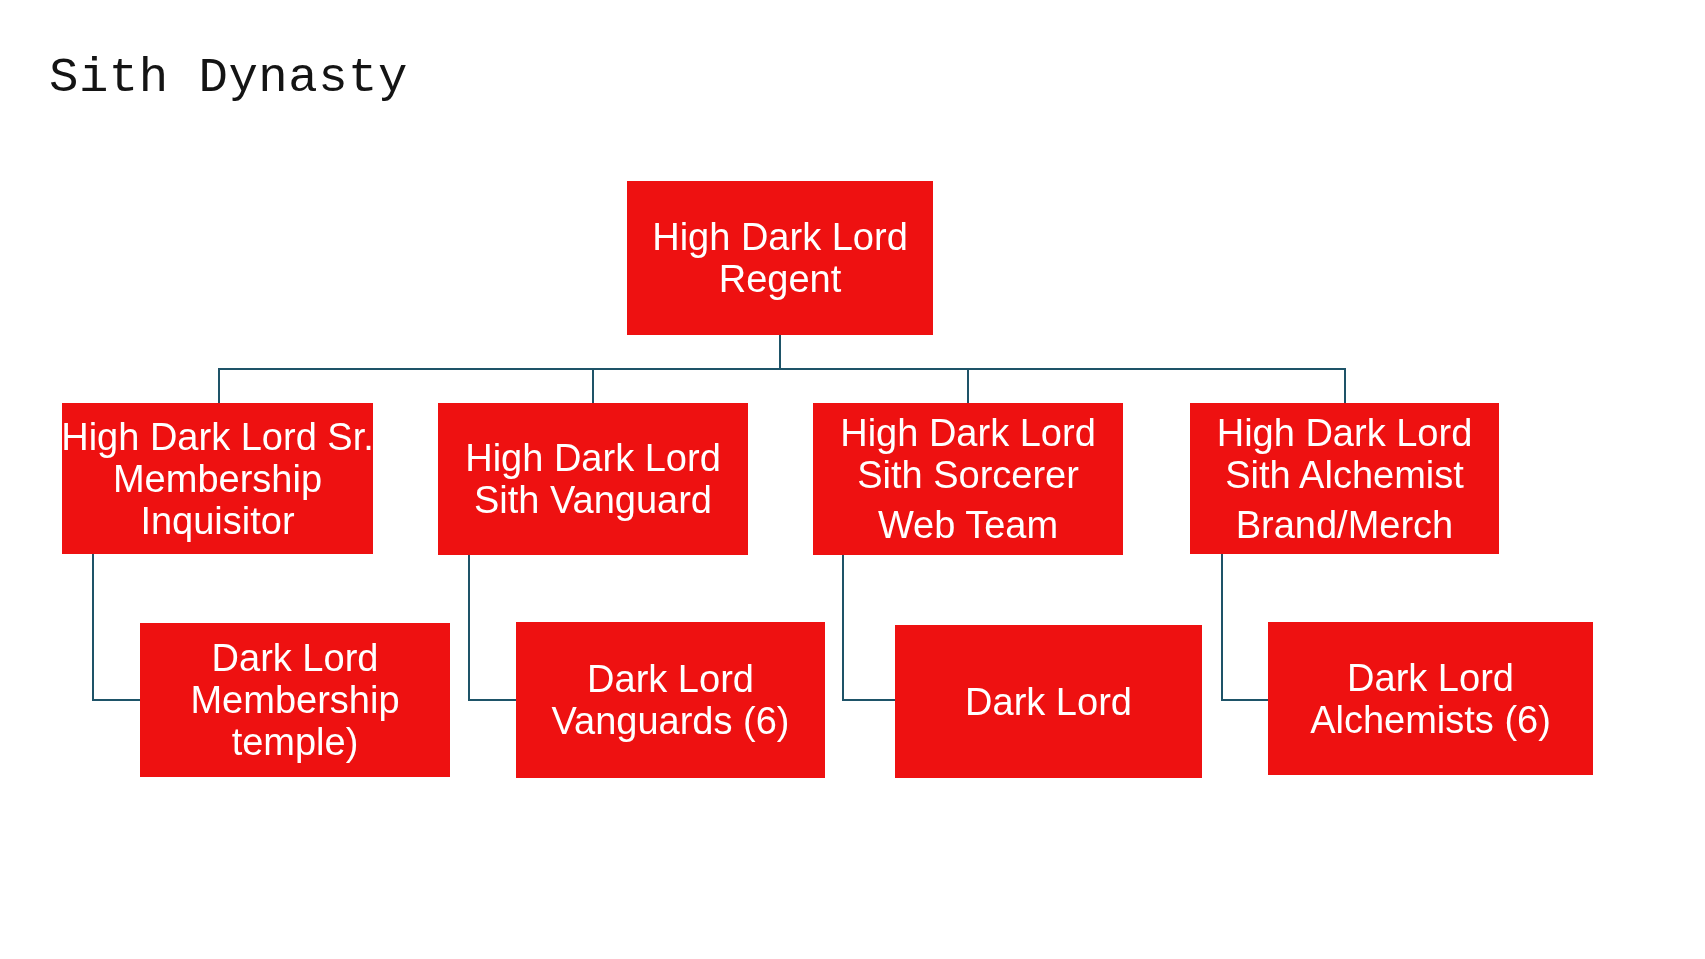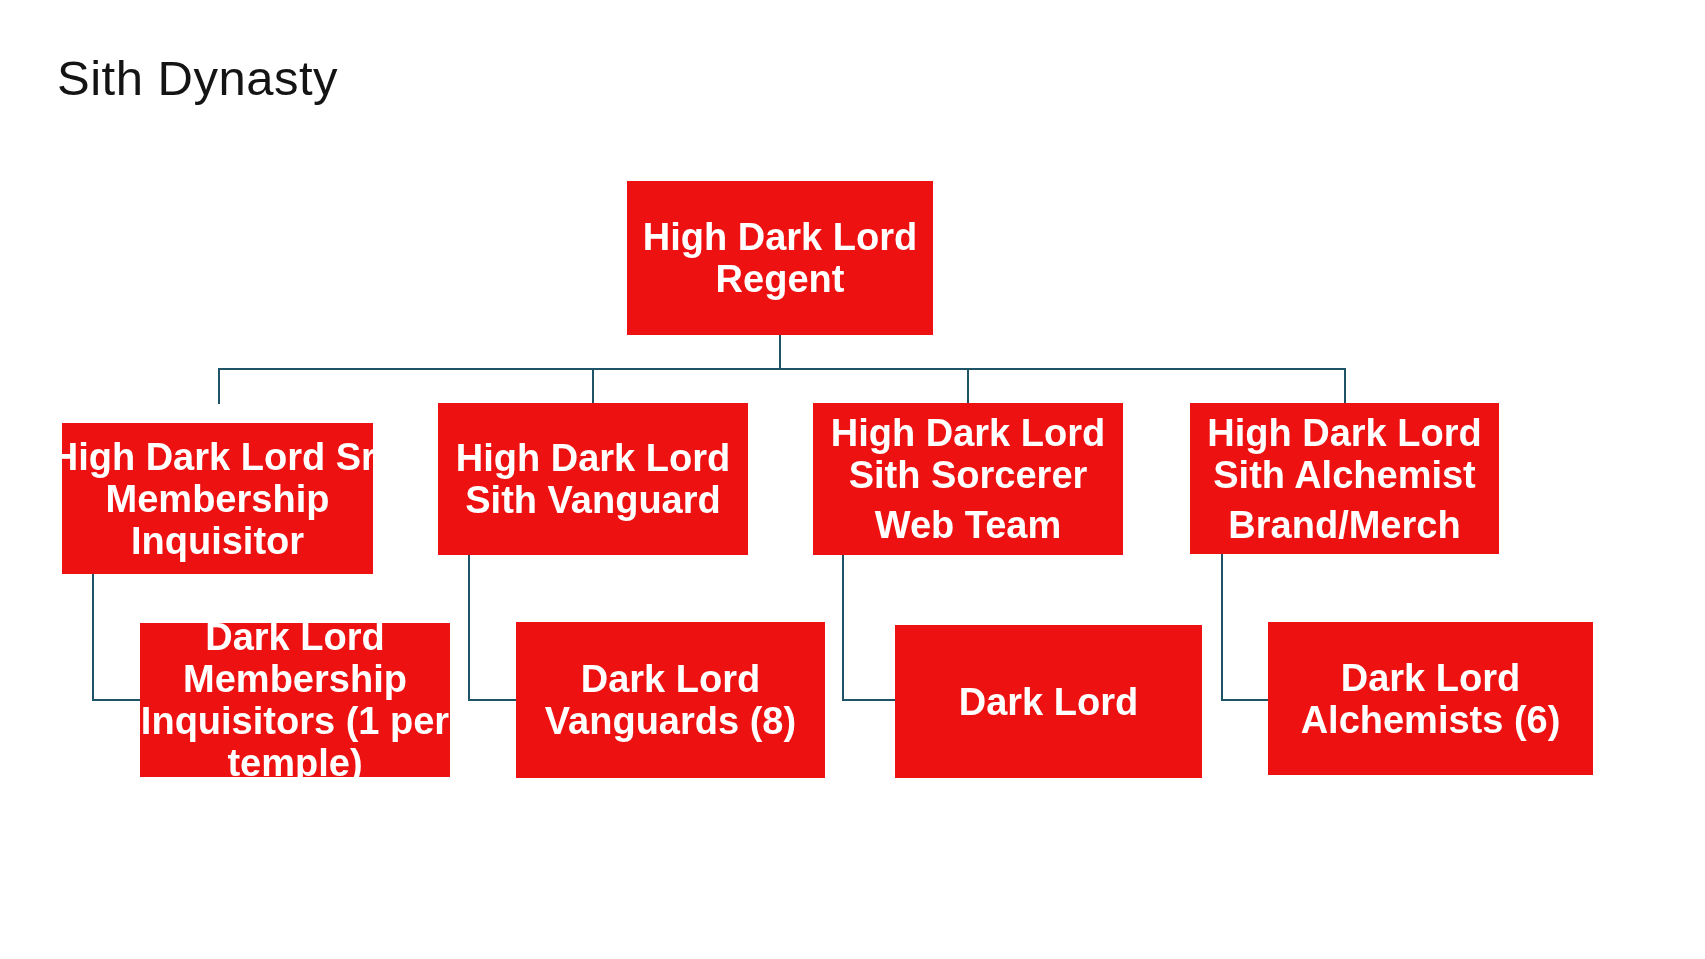--- a/index.html
+++ b/index.html
@@ -10,54 +10,55 @@
   .canvas {
     position: relative;
     width: 1705px;
     height: 959px;
     background: var(--background, #ffffff);
     font-family: "Liberation Sans", sans-serif;
     overflow: hidden;
   }
   .title {
     position: absolute;
-    left: 57px;
+    left: 49px;
     top: 44px;
     color: var(--title-text, #141414);
     font-size: 49px;
     line-height: 68px;
     font-weight: 400;
     letter-spacing: 0.5px;
+    font-family: Liberation Mono, monospace;
   }
   .title-line { display: block; white-space: nowrap; }
 
   .conn {
     position: absolute;
     background: var(--connector, #1E5368);
   }
 
   .node {
     position: absolute;
     background: var(--node-fill, #EE1111);
     color: var(--node-text, #ffffff);
     display: flex;
     flex-direction: column;
     justify-content: center;
     align-items: center;
     text-align: center;
     font-size: 38px;
     line-height: 42px;
-    font-weight: 700;
+    font-weight: 400;
   }
   .node .line { display: block; white-space: nowrap; }
   .node .subtitle { display: block; white-space: nowrap; margin-top: 8px; }
 
   
   .n-root { left: 627px; top: 181px; width: 306px; height: 154px; }
-  .n-p1   { left: 62px;   top: 403px; width: 311px; height: 151px; margin-top: 20px; }
+  .n-p1   { left: 62px;   top: 403px; width: 311px; height: 151px; }
   .n-p2   { left: 438px;  top: 403px; width: 310px; height: 152px; }
   .n-p3   { left: 813px;  top: 403px; width: 310px; height: 152px; }
   .n-p4   { left: 1190px; top: 403px; width: 309px; height: 151px; }
   .n-c1   { left: 140px;  top: 623px; width: 310px; height: 154px; }
   .n-c2   { left: 516px;  top: 622px; width: 309px; height: 156px; }
   .n-c3   { left: 895px;  top: 625px; width: 307px; height: 153px; }
   .n-c4   { left: 1268px; top: 622px; width: 325px; height: 153px; }
 </style>
 </head>
 <body>
@@ -108,27 +109,26 @@
 
   <div class="node n-p4">
     <span class="line">High Dark Lord</span>
     <span class="line">Sith Alchemist</span>
     <span class="subtitle">Brand/Merch</span>
   </div>
 
   <div class="node n-c1">
     <span class="line">Dark Lord</span>
     <span class="line">Membership</span>
-    <span class="line">Inquisitors (1 per</span>
     <span class="line">temple)</span>
   </div>
 
   <div class="node n-c2">
     <span class="line">Dark Lord</span>
-    <span class="line">Vanguards (8)</span>
+    <span class="line">Vanguards (6)</span>
   </div>
 
   <div class="node n-c3">
     <span class="line">Dark Lord</span>
   </div>
 
   <div class="node n-c4">
     <span class="line">Dark Lord</span>
     <span class="line">Alchemists (6)</span>
   </div>

